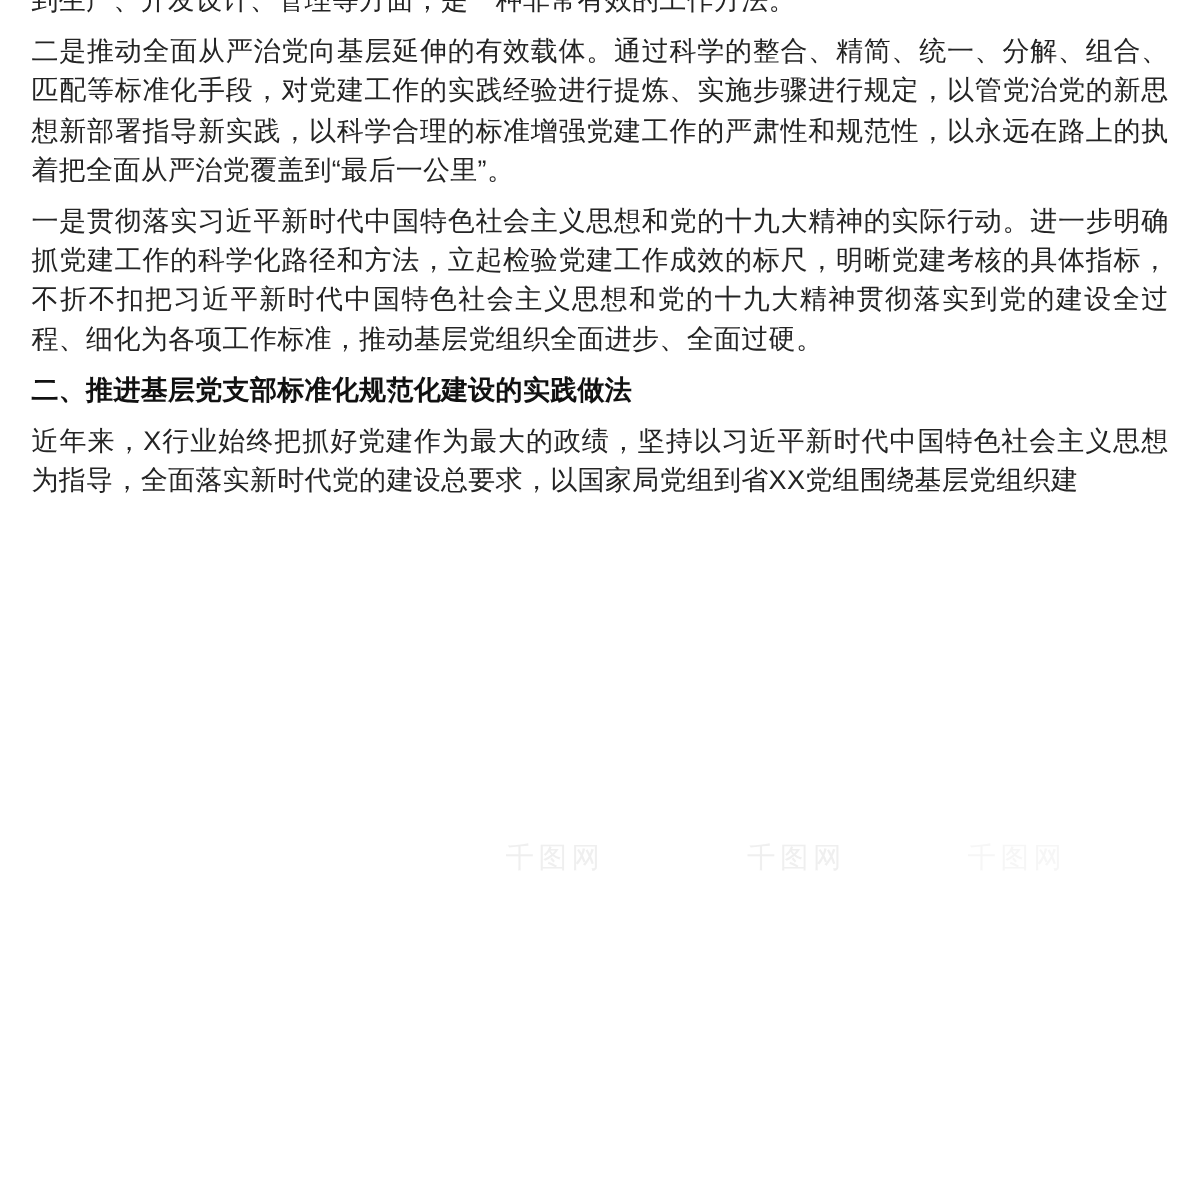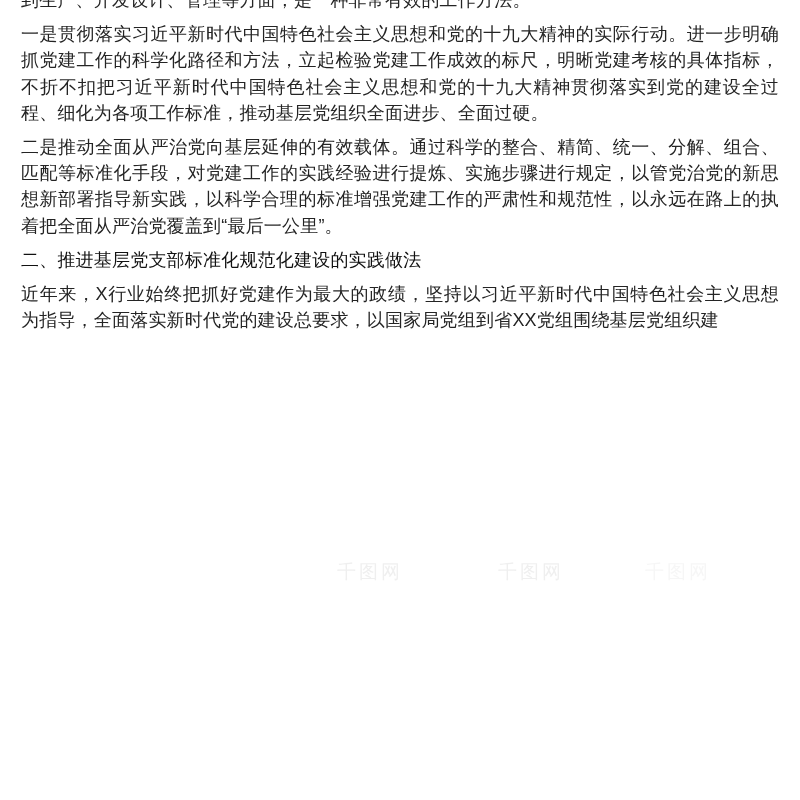--- a/index.html
+++ b/index.html
@@ -28,21 +28,21 @@
       text-align: justify;
       letter-spacing: 0.2px;
     }
     .content p {
       margin: 0 0 8px 0;
     }
     .content h2 {
       font-size: 18px;
       line-height: 26.2px;
       margin: 0 0 8px 0;
-      font-weight: normal;
+      font-weight: bold;
       color: #111111;
     }
     .watermark-layer {
       position: absolute;
       top: 527px;
       left: 0;
       width: 100%;
       height: 24px;
       pointer-events: none;
       margin-top: 32px;
@@ -58,22 +58,22 @@
     .wm1 { left: 337px; }
     .wm2 { left: 498px; }
     .wm3 { left: 645px; color: rgba(130, 130, 130, 0.07); }
   </style>
 </head>
 <body>
 
 <div class="page">
   <div class="content">
     <p>到生产、开发设计、管理等方面，是一种非常有效的工作方法。</p>
+    <p>二是推动全面从严治党向基层延伸的有效载体。通过科学的整合、精简、统一、分解、组合、匹配等标准化手段，对党建工作的实践经验进行提炼、实施步骤进行规定，以管党治党的新思想新部署指导新实践，以科学合理的标准增强党建工作的严肃性和规范性，以永远在路上的执着把全面从严治党覆盖到“最后一公里”。</p>
     <p>一是贯彻落实习近平新时代中国特色社会主义思想和党的十九大精神的实际行动。进一步明确抓党建工作的科学化路径和方法，立起检验党建工作成效的标尺，明晰党建考核的具体指标，不折不扣把习近平新时代中国特色社会主义思想和党的十九大精神贯彻落实到党的建设全过程、细化为各项工作标准，推动基层党组织全面进步、全面过硬。</p>
-    <p>二是推动全面从严治党向基层延伸的有效载体。通过科学的整合、精简、统一、分解、组合、匹配等标准化手段，对党建工作的实践经验进行提炼、实施步骤进行规定，以管党治党的新思想新部署指导新实践，以科学合理的标准增强党建工作的严肃性和规范性，以永远在路上的执着把全面从严治党覆盖到“最后一公里”。</p>
     <h2>二、推进基层党支部标准化规范化建设的实践做法</h2>
     <p>近年来，X行业始终把抓好党建作为最大的政绩，坚持以习近平新时代中国特色社会主义思想为指导，全面落实新时代党的建设总要求，以国家局党组到省XX党组围绕基层党组织建</p>
   </div>
 
   <div class="watermark-layer">
     <span class="wm wm1">千图网</span>
     <span class="wm wm2">千图网</span>
     <span class="wm wm3">千图网</span>
   </div>
 </div>

